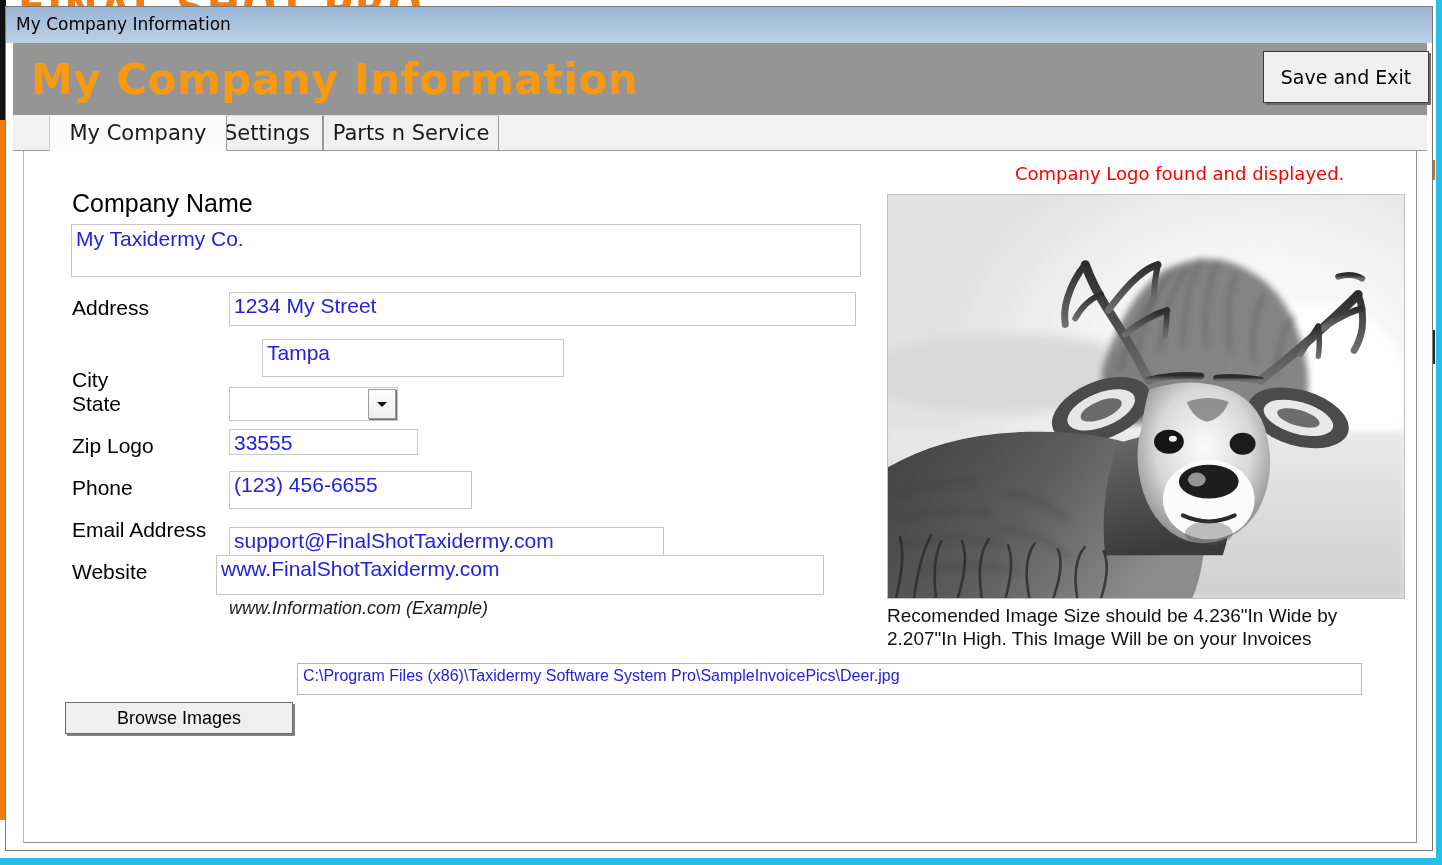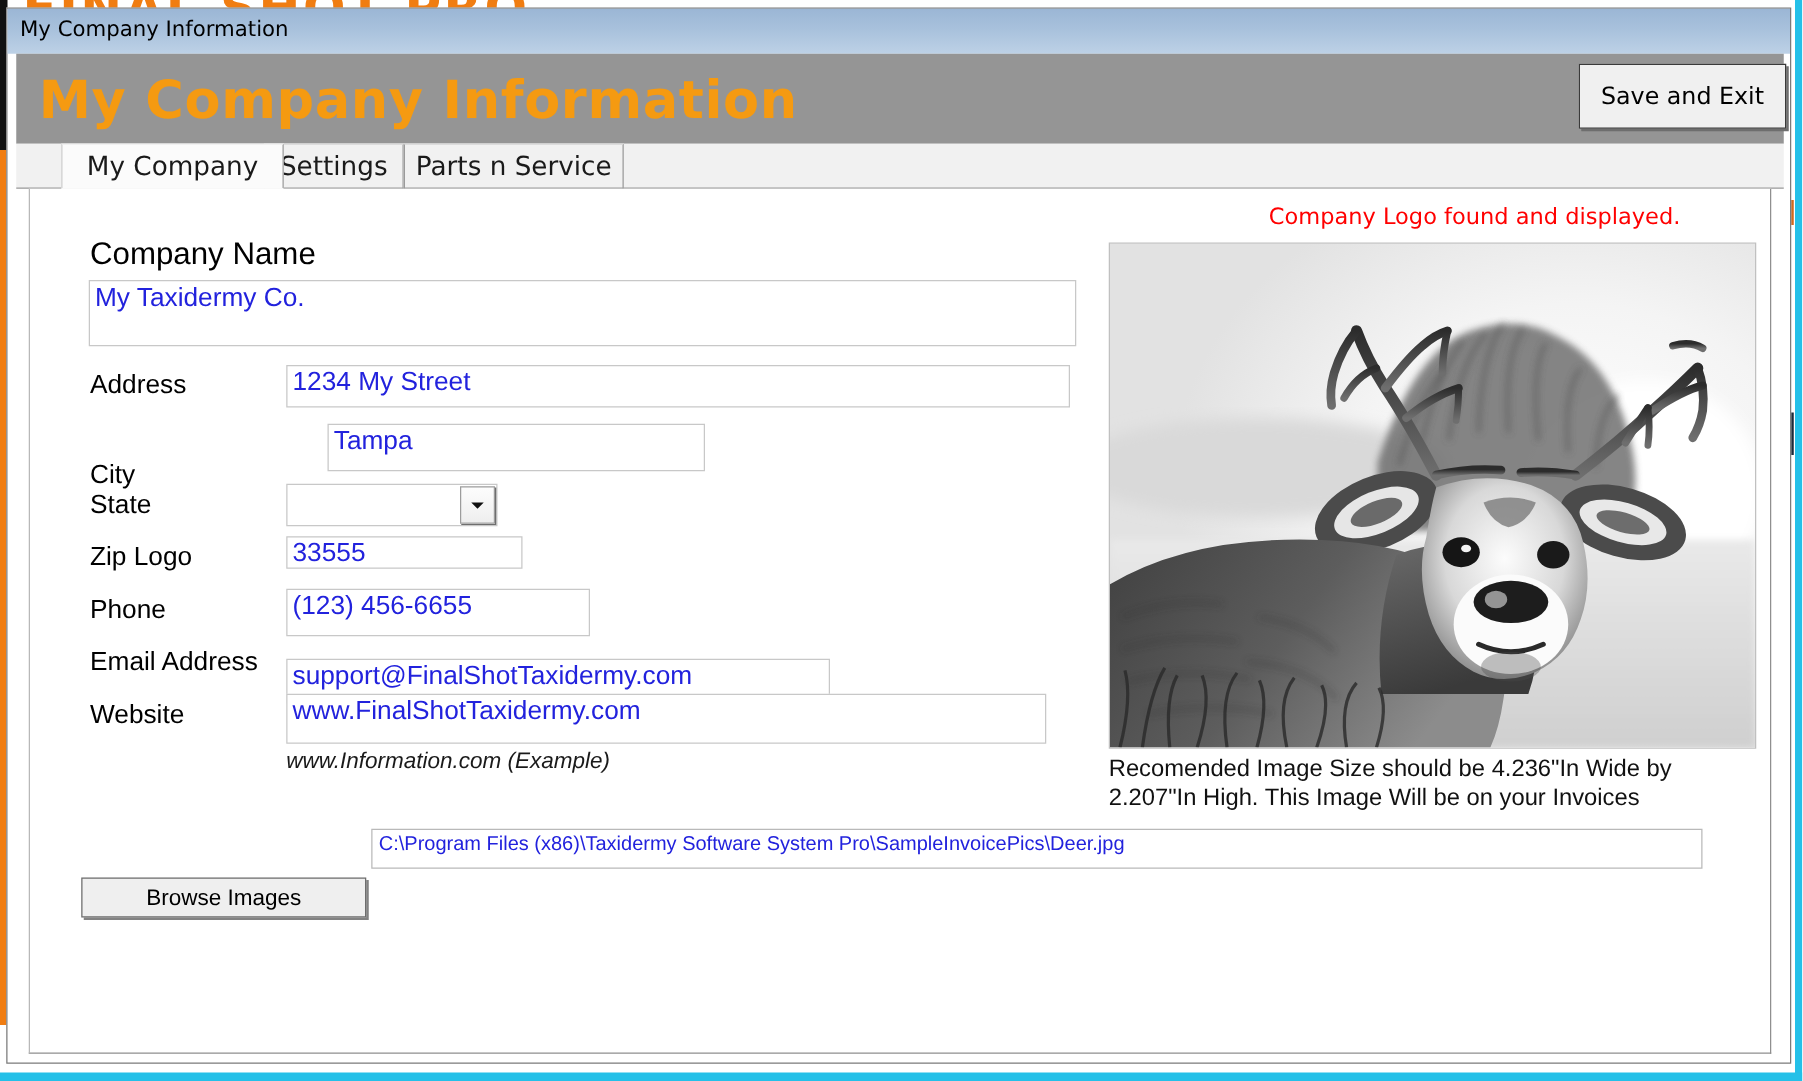--- a/index.html
+++ b/index.html
@@ -384,21 +384,21 @@
       <div class="form-label" style="left:48px; top:283px;">Zip Logo</div>
       <div class="field" style="left:205px; top:278px; width:189px; height:26px;">33555</div>
 
       <div class="form-label" style="left:48px; top:325px;">Phone</div>
       <div class="field" style="left:205px; top:320px; width:243px; height:38px;">(123) 456-6655</div>
 
       <div class="form-label" style="left:48px; top:367px;">Email Address</div>
       <div class="field" style="left:205px; top:364px; width:435px; height:36px;margin-top:12px;">support@FinalShotTaxidermy.com</div>
 
       <div class="form-label" style="left:48px; top:409px;">Website</div>
-      <div class="field" style="left:205px; top:404px; width:608px; height:40px;">www.FinalShotTaxidermy.com</div>
+      <div class="field" style="left:192px; top:404px; width:608px; height:40px;">www.FinalShotTaxidermy.com</div>
 
       <div class="hint" style="left:205px; top:447px;">www.Information.com (Example)</div>
 
       <div class="logo-notice" style="left:991px; top:12px;">Company Logo found and displayed.</div>
 
       <div class="logo-frame">
         <svg class="logo-img" viewBox="0 0 518 405" preserveAspectRatio="none">
           <defs>
             <radialGradient id="glowbg" cx="72%" cy="46%" r="62%">
               <stop offset="0%" stop-color="#ffffff"></stop>

